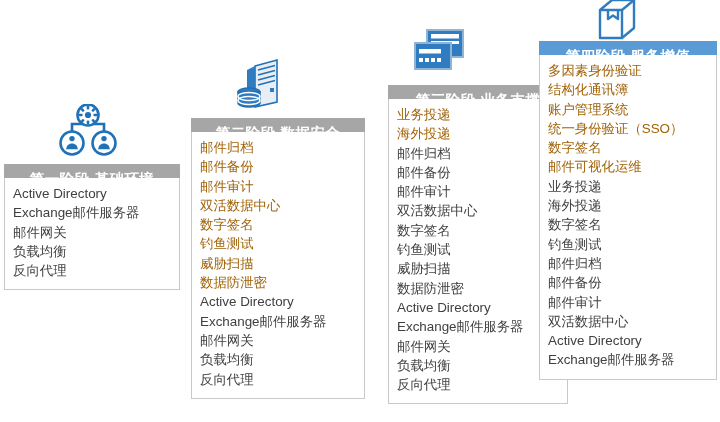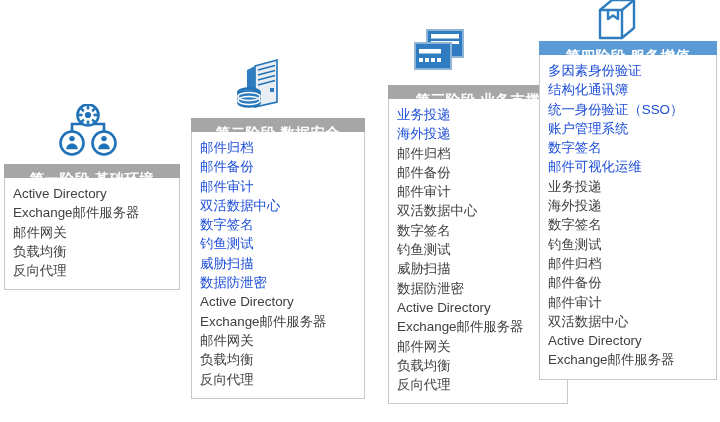--- a/index.html
+++ b/index.html
@@ -69,21 +69,21 @@
     padding: 0;
   }
 
   .panel-body li {
     font-size: 13.4px;
     line-height: 19.3px;
     white-space: nowrap;
     color: #404040;
   }
   .panel-body li.hl {
-    color: #1d4ed8;
+    color: #a16207;
   }
 
   
   #col1 .icon-wrap { left: 0; top: 104px; }
   #col1 .panel { left: 4px; top: 164px; width: 176px; }
 
   #col2 .icon-wrap { left: 176px; top: 58px; }
   #col2 .panel { left: 191px; top: 118px; width: 174px; }
 
   #col3 .icon-wrap { left: 352px; top: 20px; }
@@ -231,22 +231,22 @@
           <path d="M22 18 L22 27 L27 23.5 L32 27 L32 18"></path>
         </g>
       </svg>
     </div>
     <div class="panel">
       <div class="panel-header blue">第四阶段-服务增值</div>
       <div class="panel-body">
         <ul>
             <li class="hl">多因素身份验证</li>
             <li class="hl">结构化通讯簿</li>
+            <li class="hl">账户管理系统</li>
             <li class="hl">统一身份验证（SSO）</li>
-            <li class="hl">账户管理系统</li>
             <li class="hl">数字签名</li>
             <li class="hl">邮件可视化运维</li>
             <li>业务投递</li>
             <li>海外投递</li>
             <li>数字签名</li>
             <li>钓鱼测试</li>
             <li>邮件归档</li>
             <li>邮件备份</li>
             <li>邮件审计</li>
             <li>双活数据中心</li>

